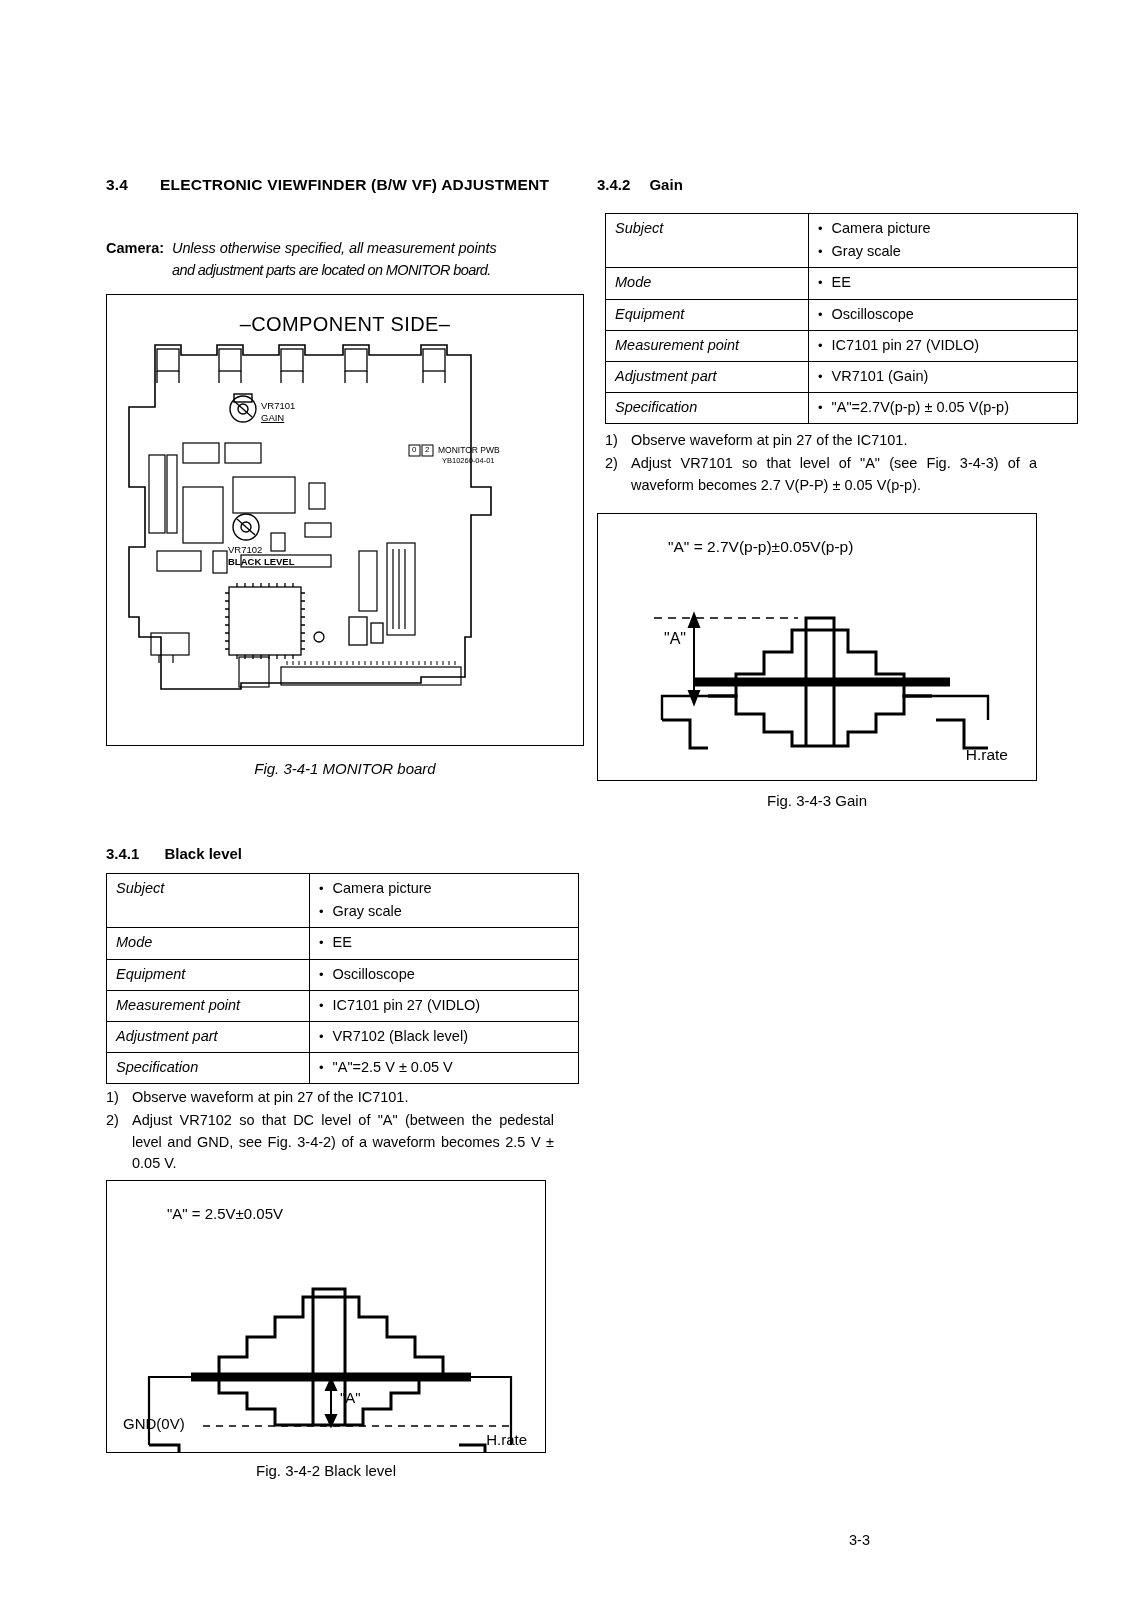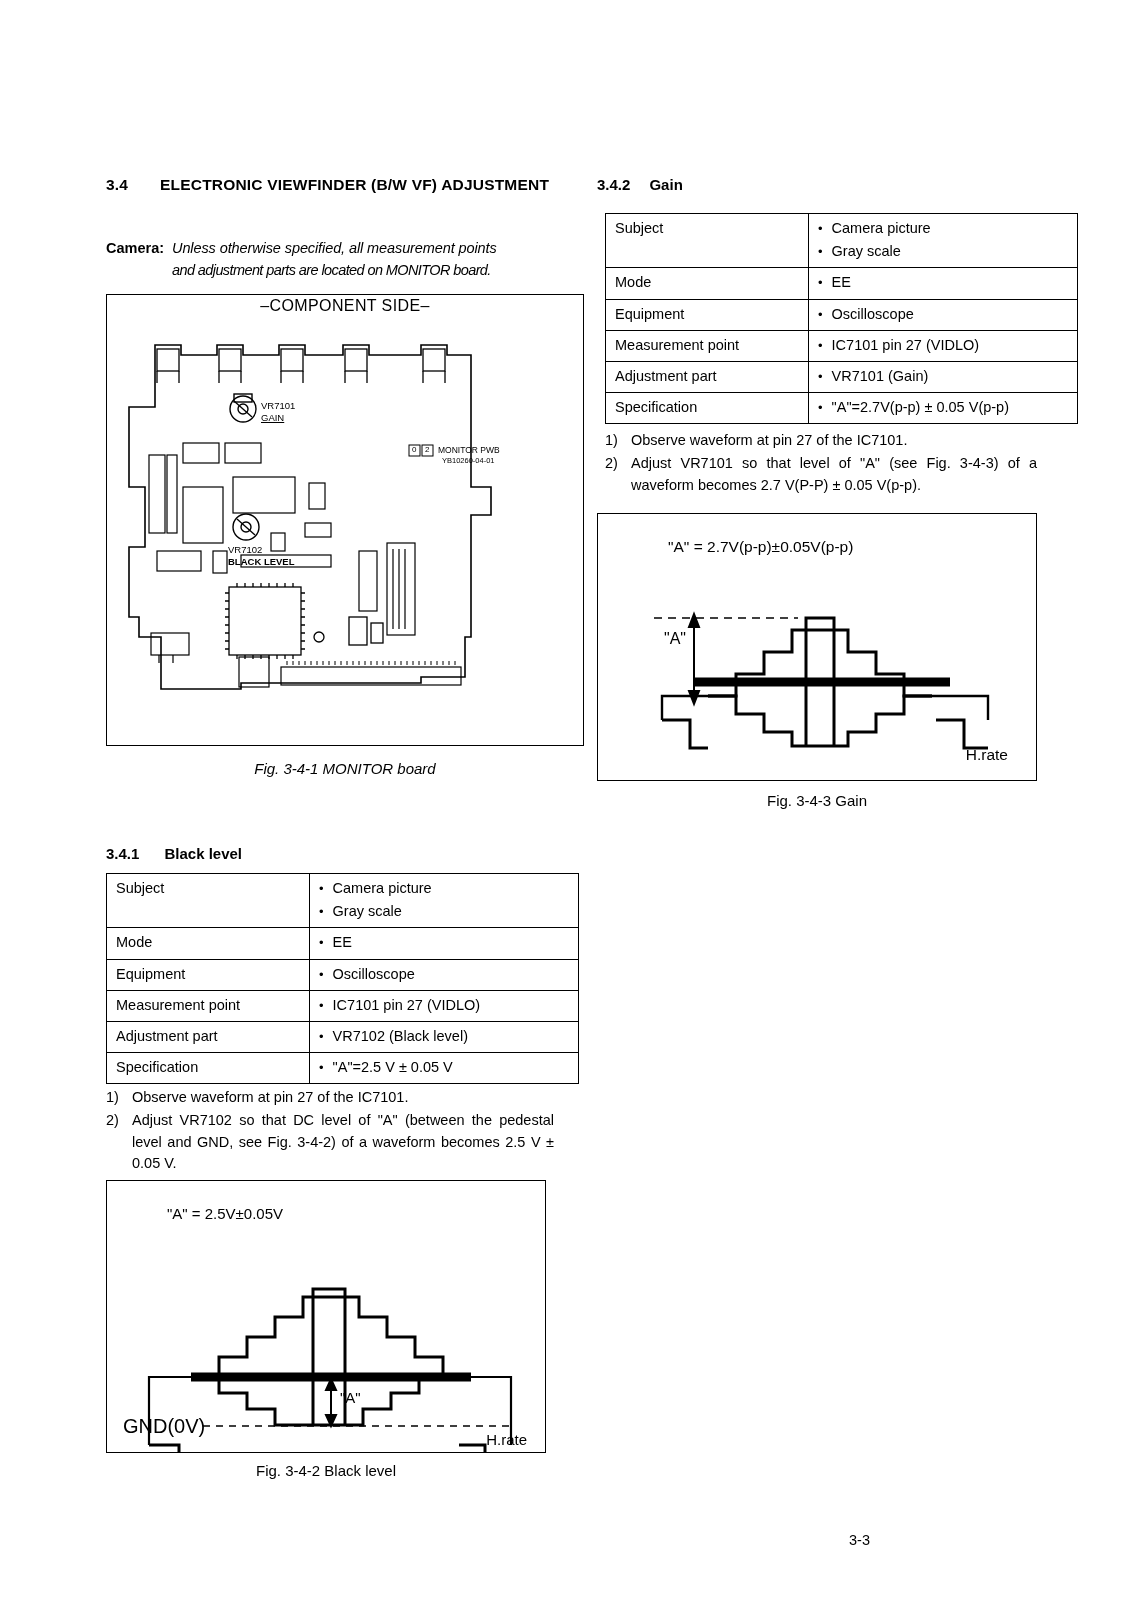--- a/index.html
+++ b/index.html
@@ -64,24 +64,24 @@
     left: 106px;
     top: 294px;
     width: 478px;
     height: 452px;
     border: 1.4px solid #000;
     box-sizing: border-box;
     background: #fff;
   }
   .board-title {
     position: absolute;
-    top: 2px;
+    top: 18px;
     width: 100%;
     text-align: center;
-    font-size: 16px;
+    font-size: 20px;
     letter-spacing: 0.4px;
   }
   .fig-cap {
     position: absolute;
     text-align: center;
     font-size: 15px;
   }
 
   .pcb {
     position: absolute;
@@ -105,21 +105,21 @@
   table.spec {
     border-collapse: collapse;
     table-layout: fixed;
     font-size: 14.5px;
   }
   table.spec td {
     border: 1.2px solid #000;
     padding: 6px 9px;
     vertical-align: top;
   }
-  table.spec td.k { width: 184px; }
+  table.spec td.k { width: 184px; font-style: italic; }
   table.spec td.v { width: 250px; }
   .bullet-line {
     display: flex;
     align-items: baseline;
   }
   .bullet-line .dot {
     margin-right: 9px;
     font-size: 13px;
     line-height: 1.4;
   }
@@ -397,21 +397,21 @@
       </g>
 
       <g stroke="#000" stroke-width="2" fill="#000">
         <path d="M224 205 L224 238" fill="none"></path>
         <polygon points="224,198 219,209 229,209"></polygon>
         <polygon points="224,245 219,234 229,234"></polygon>
       </g>
     </svg>
 
     <div style="position:absolute; left:233px; top:208px; font-size:15px;">"A"</div>
-    <div style="position:absolute; left:16px; top:234px; font-size:20px;">GND(0V)</div>
+    <div style="position:absolute; left:16px; top:234px; font-size:15px;">GND(0V)</div>
     <div style="position:absolute; right:18px; top:250px; font-size:15px;">H.rate</div>
   </div>
 
   <div class="fig-cap" style="left:106px; top:1462px; width:440px;">Fig. 3-4-2  Black level</div>
 
   <div style="position:absolute; left:597px; top:176px;">
     <span class="h-sub" style="display:inline-block;width:48px;">3.4.2</span>
     <span class="h-sub">Gain</span>
   </div>
 

